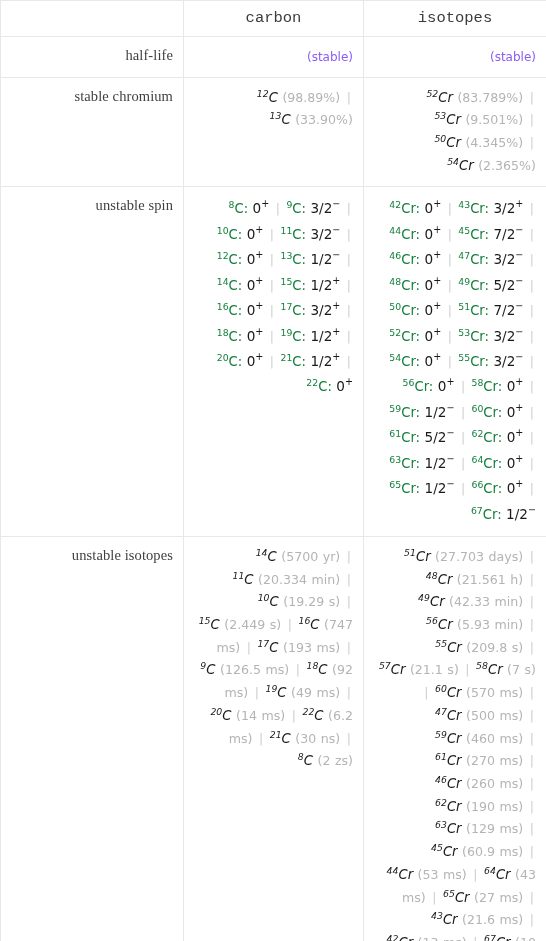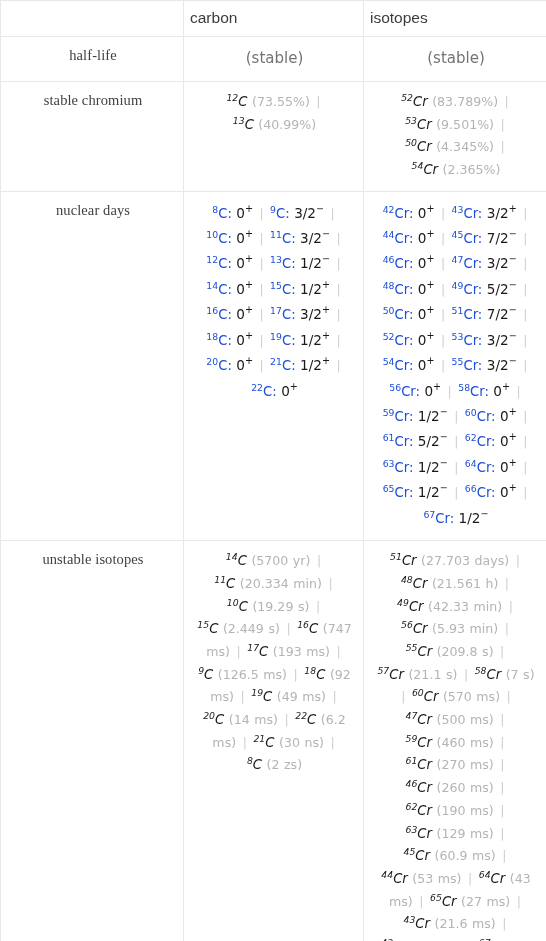--- a/index.html
+++ b/index.html
@@ -24,35 +24,35 @@
 
   col.c-label { width: 183px; }
   col.c-a     { width: 180px; }
   col.c-b     { width: 183px; }
 
   table.cmp td, table.cmp th {
     border: 1px solid #e8e8e8;
     vertical-align: top;
     padding: 9px 10px 9px 12px;
     font-weight: normal;
-    text-align: center;
+    text-align: right;
   }
 
   
   tr.hdr th.corner {
     border-left: 0;
     border-top: 0;
     height: 13px;
     padding: 9px 10px;
   }
   tr.hdr th.elem {
-    text-align: left;
+    text-align: center;
     font-size: 15.5px;
     color: #3c3c3c;
-    font-family: Liberation Sans, sans-serif;
+    font-family: Liberation Mono, monospace;
     padding: 8px 6px 9px;
   }
 
   
   td.rowlabel {
     font-size: 14.5px;
     color: #3f3f3f;
     border-left: 0;
     letter-spacing: 0.1px;
     line-height: 1.28;
@@ -69,32 +69,32 @@
   }
   td.val.last { border-right: 0; }
 
   
   .iso   { color: #1a1a1a; font-size: 13.2px; font-style: italic; }
   .iso sup {
     font-size: 9.3px;
     vertical-align: super;
     line-height: 0;
   }
-  .isog  { color: #1d4ed8; font-size: 13.2px; margin-top: 40px; }
+  .isog  { color: #15803d; font-size: 13.2px; margin-top: 40px; }
   .isog sup {
     font-size: 9.3px;
     vertical-align: super;
     line-height: 0;
   }
   .spin  { color: #1a1a1a; font-size: 13.6px; }
   .spin sup { font-size: 9.6px; vertical-align: super; line-height: 0; }
   .sep   { color: #cfcfcf; padding: 0 2px; }
   .pct   { color: #b4b4b4; }
 
-  .stable-txt { color: #737373; font-size: 15px; margin-top: 33px; }
+  .stable-txt { color: #8b5cf6; font-size: 12px; margin-top: 33px; }
 
   
   td.spincell {
     line-height: 1.85;
     font-size: 12.4px;
   }
   td.unstablecell {
     line-height: 1.72;
   }
 </style>
@@ -120,29 +120,29 @@
         <span class="stable-txt">(stable)</span>
       </td>
       <td class="val last">
         <span class="stable-txt">(stable)</span>
       </td>
     </tr>
 
     <tr>
       <td class="rowlabel">stable chromium</td>
       <td class="val">
-        <span><span class="iso"><sup>12</sup>C</span>&nbsp;<span class="pct">(73.55%)</span> <span class="sep">|</span> <span class="iso"><sup>13</sup>C</span>&nbsp;<span class="pct">(40.99%)</span></span>
+        <span><span class="iso"><sup>12</sup>C</span>&nbsp;<span class="pct">(98.89%)</span> <span class="sep">|</span> <span class="iso"><sup>13</sup>C</span>&nbsp;<span class="pct">(33.90%)</span></span>
       </td>
       <td class="val last">
         <span><span class="iso"><sup>52</sup>Cr</span>&nbsp;<span class="pct">(83.789%)</span> <span class="sep">|</span> <span class="iso"><sup>53</sup>Cr</span>&nbsp;<span class="pct">(9.501%)</span> <span class="sep">|</span> <span class="iso"><sup>50</sup>Cr</span>&nbsp;<span class="pct">(4.345%)</span> <span class="sep">|</span> <span class="iso"><sup>54</sup>Cr</span>&nbsp;<span class="pct">(2.365%)</span></span>
       </td>
     </tr>
 
     <tr>
-      <td class="rowlabel">nuclear days</td>
+      <td class="rowlabel">unstable spin</td>
       <td class="val spincell">
         <span><span class="isog"><sup>8</sup>C:</span>&nbsp;<span class="spin">0<sup>+</sup></span> <span class="sep">|</span> <span class="isog"><sup>9</sup>C:</span>&nbsp;<span class="spin">3/2<sup>−</sup></span> <span class="sep">|</span> <span class="isog"><sup>10</sup>C:</span>&nbsp;<span class="spin">0<sup>+</sup></span> <span class="sep">|</span> <span class="isog"><sup>11</sup>C:</span>&nbsp;<span class="spin">3/2<sup>−</sup></span> <span class="sep">|</span> <span class="isog"><sup>12</sup>C:</span>&nbsp;<span class="spin">0<sup>+</sup></span> <span class="sep">|</span> <span class="isog"><sup>13</sup>C:</span>&nbsp;<span class="spin">1/2<sup>−</sup></span> <span class="sep">|</span> <span class="isog"><sup>14</sup>C:</span>&nbsp;<span class="spin">0<sup>+</sup></span> <span class="sep">|</span> <span class="isog"><sup>15</sup>C:</span>&nbsp;<span class="spin">1/2<sup>+</sup></span> <span class="sep">|</span> <span class="isog"><sup>16</sup>C:</span>&nbsp;<span class="spin">0<sup>+</sup></span> <span class="sep">|</span> <span class="isog"><sup>17</sup>C:</span>&nbsp;<span class="spin">3/2<sup>+</sup></span> <span class="sep">|</span> <span class="isog"><sup>18</sup>C:</span>&nbsp;<span class="spin">0<sup>+</sup></span> <span class="sep">|</span> <span class="isog"><sup>19</sup>C:</span>&nbsp;<span class="spin">1/2<sup>+</sup></span> <span class="sep">|</span> <span class="isog"><sup>20</sup>C:</span>&nbsp;<span class="spin">0<sup>+</sup></span> <span class="sep">|</span> <span class="isog"><sup>21</sup>C:</span>&nbsp;<span class="spin">1/2<sup>+</sup></span> <span class="sep">|</span> <span class="isog"><sup>22</sup>C:</span>&nbsp;<span class="spin">0<sup>+</sup></span></span>
       </td>
       <td class="val spincell last">
         <span><span class="isog"><sup>42</sup>Cr:</span>&nbsp;<span class="spin">0<sup>+</sup></span> <span class="sep">|</span> <span class="isog"><sup>43</sup>Cr:</span>&nbsp;<span class="spin">3/2<sup>+</sup></span> <span class="sep">|</span> <span class="isog"><sup>44</sup>Cr:</span>&nbsp;<span class="spin">0<sup>+</sup></span> <span class="sep">|</span> <span class="isog"><sup>45</sup>Cr:</span>&nbsp;<span class="spin">7/2<sup>−</sup></span> <span class="sep">|</span> <span class="isog"><sup>46</sup>Cr:</span>&nbsp;<span class="spin">0<sup>+</sup></span> <span class="sep">|</span> <span class="isog"><sup>47</sup>Cr:</span>&nbsp;<span class="spin">3/2<sup>−</sup></span> <span class="sep">|</span> <span class="isog"><sup>48</sup>Cr:</span>&nbsp;<span class="spin">0<sup>+</sup></span> <span class="sep">|</span> <span class="isog"><sup>49</sup>Cr:</span>&nbsp;<span class="spin">5/2<sup>−</sup></span> <span class="sep">|</span> <span class="isog"><sup>50</sup>Cr:</span>&nbsp;<span class="spin">0<sup>+</sup></span> <span class="sep">|</span> <span class="isog"><sup>51</sup>Cr:</span>&nbsp;<span class="spin">7/2<sup>−</sup></span> <span class="sep">|</span> <span class="isog"><sup>52</sup>Cr:</span>&nbsp;<span class="spin">0<sup>+</sup></span> <span class="sep">|</span> <span class="isog"><sup>53</sup>Cr:</span>&nbsp;<span class="spin">3/2<sup>−</sup></span> <span class="sep">|</span> <span class="isog"><sup>54</sup>Cr:</span>&nbsp;<span class="spin">0<sup>+</sup></span> <span class="sep">|</span> <span class="isog"><sup>55</sup>Cr:</span>&nbsp;<span class="spin">3/2<sup>−</sup></span> <span class="sep">|</span> <span class="isog"><sup>56</sup>Cr:</span>&nbsp;<span class="spin">0<sup>+</sup></span> <span class="sep">|</span> <span class="isog"><sup>58</sup>Cr:</span>&nbsp;<span class="spin">0<sup>+</sup></span> <span class="sep">|</span> <span class="isog"><sup>59</sup>Cr:</span>&nbsp;<span class="spin">1/2<sup>−</sup></span> <span class="sep">|</span> <span class="isog"><sup>60</sup>Cr:</span>&nbsp;<span class="spin">0<sup>+</sup></span> <span class="sep">|</span> <span class="isog"><sup>61</sup>Cr:</span>&nbsp;<span class="spin">5/2<sup>−</sup></span> <span class="sep">|</span> <span class="isog"><sup>62</sup>Cr:</span>&nbsp;<span class="spin">0<sup>+</sup></span> <span class="sep">|</span> <span class="isog"><sup>63</sup>Cr:</span>&nbsp;<span class="spin">1/2<sup>−</sup></span> <span class="sep">|</span> <span class="isog"><sup>64</sup>Cr:</span>&nbsp;<span class="spin">0<sup>+</sup></span> <span class="sep">|</span> <span class="isog"><sup>65</sup>Cr:</span>&nbsp;<span class="spin">1/2<sup>−</sup></span> <span class="sep">|</span> <span class="isog"><sup>66</sup>Cr:</span>&nbsp;<span class="spin">0<sup>+</sup></span> <span class="sep">|</span> <span class="isog"><sup>67</sup>Cr:</span>&nbsp;<span class="spin">1/2<sup>−</sup></span></span>
       </td>
     </tr>
 
     <tr>
       <td class="rowlabel">unstable isotopes</td>

